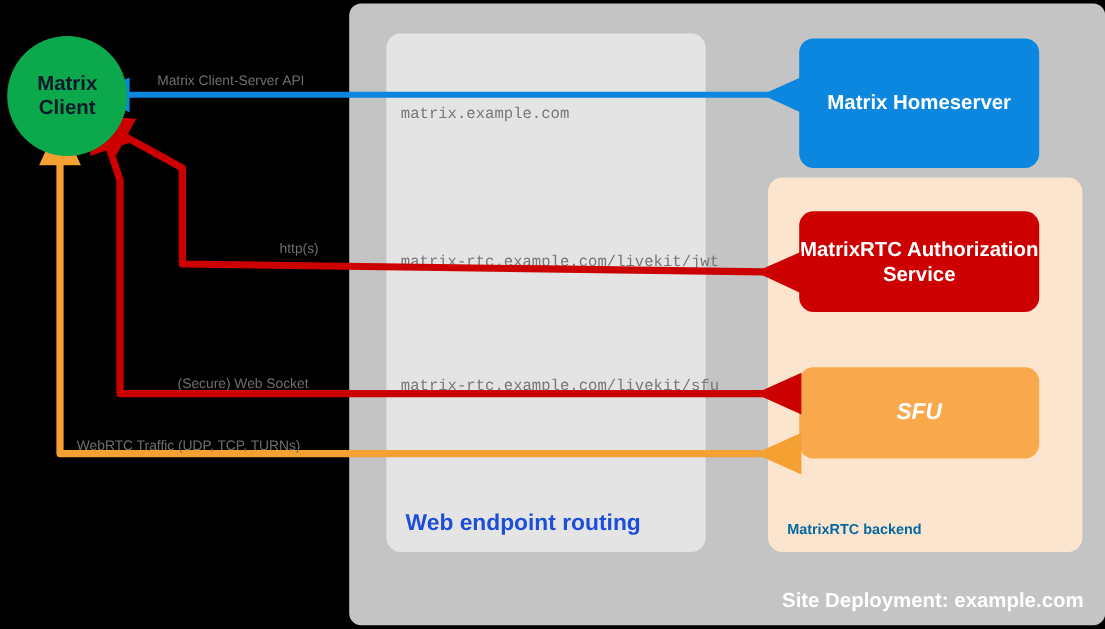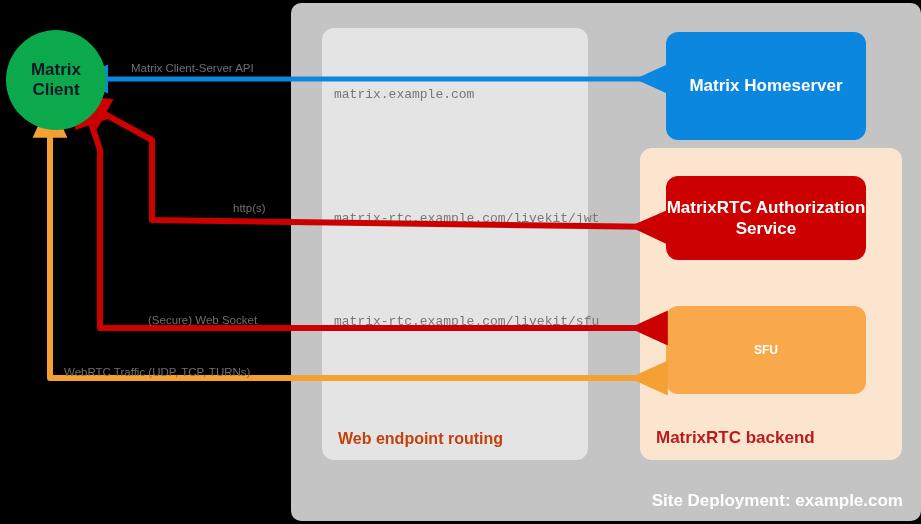--- a/index.html
+++ b/index.html
@@ -8,44 +8,44 @@
   #stage{position:relative;width:921px;height:524px;background:#000;}
 
   
   .site-box{position:absolute;left:291px;top:3px;width:630px;height:518px;
             background:#c4c4c4;border-radius:10px 10px 10px 10px;}
   .site-label{position:absolute;right:18px;bottom:10px;color:#ffffff;
               font-size:17px;font-weight:bold;white-space:nowrap;margin-left:48px;}
 
   .routing-box{position:absolute;left:322px;top:28px;width:266px;height:432px;
                background:#e4e4e4;border-radius:12px;}
-  .routing-label{position:absolute;left:16px;bottom:12px;color:#c2410c;
-                 font-size:16px;font-weight:bold;white-space:nowrap;}
+  .routing-label{position:absolute;left:16px;bottom:12px;color:#1d4ed8;
+                 font-size:19px;font-weight:bold;white-space:nowrap;}
 
   .backend-box{position:absolute;left:640px;top:148px;width:262px;height:312px;
                background:#fce5ce;border-radius:12px;}
-  .backend-label{position:absolute;left:16px;bottom:12px;color:#b91c1c;
-                 font-size:17px;font-weight:bold;white-space:nowrap;}
+  .backend-label{position:absolute;left:16px;bottom:12px;color:#0369a1;
+                 font-size:12px;font-weight:bold;white-space:nowrap;}
 
   
   .client-circle{position:absolute;left:6px;top:30px;width:100px;height:100px;
                  border-radius:50%;background:#0ca84c;color:#0f172a;
                  display:flex;flex-direction:column;align-items:center;
                  justify-content:center;font-size:17px;font-weight:bold;
                  line-height:1.15;text-align:center;z-index:6;}
 
   .node{position:absolute;border-radius:12px;color:#ffffff;font-weight:bold;
         display:flex;align-items:center;justify-content:center;text-align:center;
         line-height:1.25;z-index:4;}
   .homeserver{left:666px;top:32px;width:200px;height:108px;background:#0b87e0;
               font-size:17px;}
   .authsvc{left:666px;top:176px;width:200px;height:84px;background:#cc0000;
            font-size:17px;}
-  .sfu{left:666px;top:306px;width:200px;height:88px;background:#f9a94c;
-       font-size:12px;}
+  .sfu{left:666px;top:306px;width:200px;height:76px;background:#f9a94c;
+       font-size:19px;font-style:italic;}
 
   
   .ep{position:absolute;color:#777777;font-size:13px;
       font-family:"Liberation Mono","DejaVu Sans Mono",monospace;white-space:nowrap;}
   .ep-matrix{left:334px;top:62px;margin-top:25px;}
   .ep-jwt{left:334px;top:211px;}
   .ep-sfu{left:334px;top:314px;}
 
   
   .clabel{position:absolute;color:#6f6f6f;font-size:11.5px;font-weight:normal;

